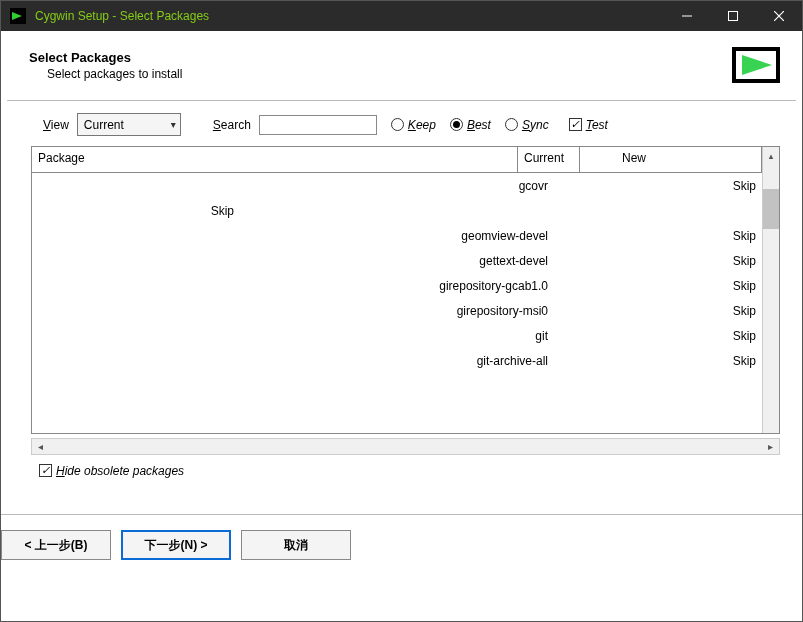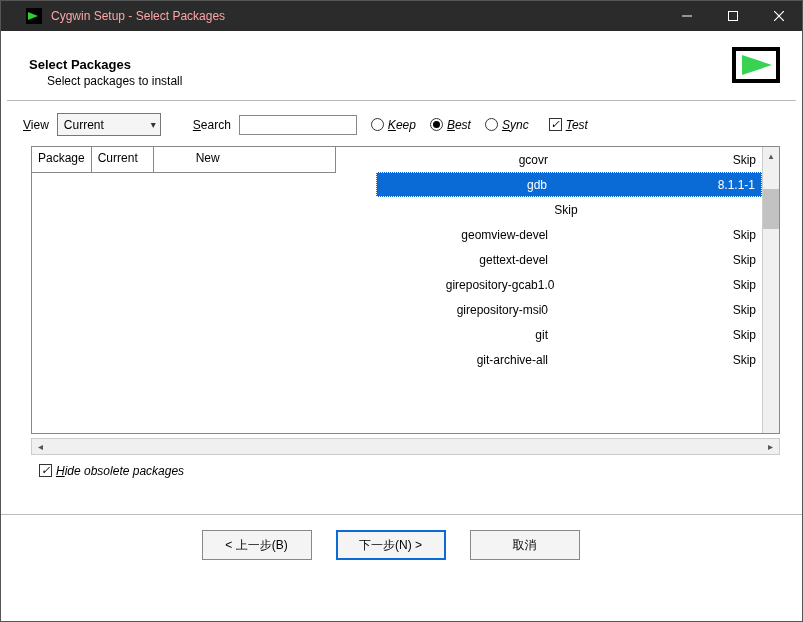--- a/index.html
+++ b/index.html
@@ -1,51 +1,51 @@
 <!DOCTYPE html>
 <html><head>
 <meta charset="utf-8">
 <style>
   * { box-sizing: border-box; }
   html, body { margin: 0; padding: 0; }
   body { font-family: Tahoma, "Segoe UI", sans-serif; font-size: 12px; background: #fff; color: #000; }
 
   .window { width: 803px; height: 622px; border: 1px solid #555; background: #fff; display: flex; flex-direction: column; }
 
-  .titlebar { height: 30px; background: #2b2b2b; color: #fca5a5; display: flex; align-items: center; padding-left: 24px; }
+  .titlebar { height: 30px; background: #2b2b2b; color: #84cc16; display: flex; align-items: center; padding-left: 8px; }
   .titlebar-icon { width: 18px; height: 18px; margin-right: 8px; display: inline-flex; align-items: center; justify-content: center; }
   .titlebar-icon svg { width: 16px; height: 16px; }
   .titlebar-text { flex: 1; font-size: 12px; }
   .titlebar-btns { display: flex; height: 100%; }
   .tb-btn { width: 46px; height: 30px; display: flex; align-items: center; justify-content: center; color: #fff; font-size: 12px; }
 
   .content { flex: 1; display: flex; flex-direction: column; padding: 0; }
 
-  .heading-row { display: flex; align-items: flex-end; padding: 12px 20px 8px 28px; }
+  .heading-row { display: flex; align-items: center; padding: 12px 20px 8px 28px; }
   .heading-text { flex: 1; }
   .heading-title { font-weight: bold; font-size: 13px; margin-bottom: 2px; }
   .heading-sub { font-size: 12px; padding-left: 18px; }
   .heading-logo { width: 50px; height: 45px; }
 
   .divider { border: none; border-top: 1px solid #bbb; margin: 4px 6px 8px 6px; }
 
-  .controls-row { display: flex; align-items: center; padding: 4px 22px 10px 22px; gap: 6px; }
+  .controls-row { display: flex; align-items: center; padding: 4px 22px 10px 22px; gap: 6px; margin-left: 20px; }
   .controls-row label { margin-right: 2px; }
   .underline { text-decoration: underline; }
   .dropdown { width: 104px; height: 23px; border: 1px solid #777; background: #f5f5f5; padding: 0 4px 0 6px; display: flex; align-items: center; justify-content: space-between; font-size: 12px; }
   .dropdown .chev { font-size: 10px; color: #333; }
   .search-input { width: 118px; height: 20px; border: 1px solid #888; background: #fff; }
 
   .radio, .check { display: inline-flex; align-items: flex-start; gap: 4px; margin-left: 8px; font-style: italic; }
   .radio-ind { width: 13px; height: 13px; border: 1px solid #333; border-radius: 50%; display: inline-flex; align-items: center; justify-content: center; background: #fff; }
   .radio-ind.sel::after { content: ""; width: 7px; height: 7px; background: #000; border-radius: 50%; display: block; }
   .check-box { width: 13px; height: 13px; border: 1px solid #333; display: inline-flex; align-items: center; justify-content: center; background: #fff; font-size: 11px; line-height: 1; }
 
   .table-wrap { margin: 0 22px 4px 30px; border: 1px solid #888; height: 288px; position: relative; display: flex; }
-  .table-main { flex: 1; overflow: hidden; display: flex; flex-direction: row; gap: 40px; }
+  .table-main { flex: 1; overflow: hidden; display: flex; flex-direction: column; }
   .thead { display: flex; border-bottom: 1px solid #888; background: #fff; height: 26px; }
   .th { border-right: 1px solid #888; padding: 4px 6px; font-size: 12px; }
   .th.pkg { flex: 1; }
   .th.cur { width: 62px; }
   .th.new { width: 146px; margin-left: 36px; }
   .tbody { flex: 1; overflow: hidden; text-align: right; }
   .tr { display: flex; height: 25px; align-items: center; }
   .tr.sel { background: #0a6bd6; color: #fff; border: 1px dotted #fff; }
   .td { padding: 2px 6px; font-size: 12px; overflow: hidden; white-space: nowrap; }
   .td.pkg { flex: 1; padding-left: 70px; }
@@ -55,21 +55,21 @@
   .vscroll .arrow { height: 17px; display: flex; align-items: center; justify-content: center; background: #f0f0f0; font-size: 9px; color: #555; }
   .vscroll .thumb { height: 40px; background: #c2c2c2; margin-top: 25px; }
 
   .hscroll { margin: 0 22px 8px 30px; height: 17px; border: 1px solid #ccc; background: #f0f0f0; display: flex; align-items: center; justify-content: space-between; }
   .hscroll .arrow { width: 17px; text-align: center; font-size: 10px; color: #555; }
 
   .hide-row { margin: 0 22px 8px 30px; }
 
   .divider2 { border: none; border-top: 1px solid #bbb; margin: 28px 0 0 0; }
 
-  .footer { height: 60px; display: flex; align-items: center; justify-content: center; padding-right: 22px; gap: 24px; }
+  .footer { height: 60px; display: flex; align-items: center; justify-content: flex-start; padding-right: 22px; gap: 10px; font-weight: bold; }
   .btn { height: 30px; padding: 0 18px; border: 1px solid #888; background: #f4f4f4; font-size: 12px; display: inline-flex; align-items: center; justify-content: center; min-width: 110px; }
   .btn.primary { border: 2px solid #0a6bd6; }
 </style>
 </head>
 <body>
 
 <div class="window">
 
   <div class="titlebar">
     <span class="titlebar-icon">
@@ -150,25 +150,20 @@
           <div class="th pkg">Package</div>
           <div class="th cur">Current</div>
           <div class="th new">New</div>
         </div>
         <div class="tbody" id="tbody">
             <div class="tr">
               <div class="td pkg">gcovr</div>
               <div class="td cur"></div>
               <div class="td new">Skip</div>
             </div>
-            <div class="tr sel">
-              <div class="td pkg">gdb</div>
-              <div class="td cur"></div>
-              <div class="td new">8.1.1-1</div>
-            </div>
             <div class="tr">
               <div class="td cur"></div>
               <div class="td new">Skip</div>
             </div>
             <div class="tr">
               <div class="td pkg">geomview-devel</div>
               <div class="td cur"></div>
               <div class="td new">Skip</div>
             </div>
             <div class="tr">

